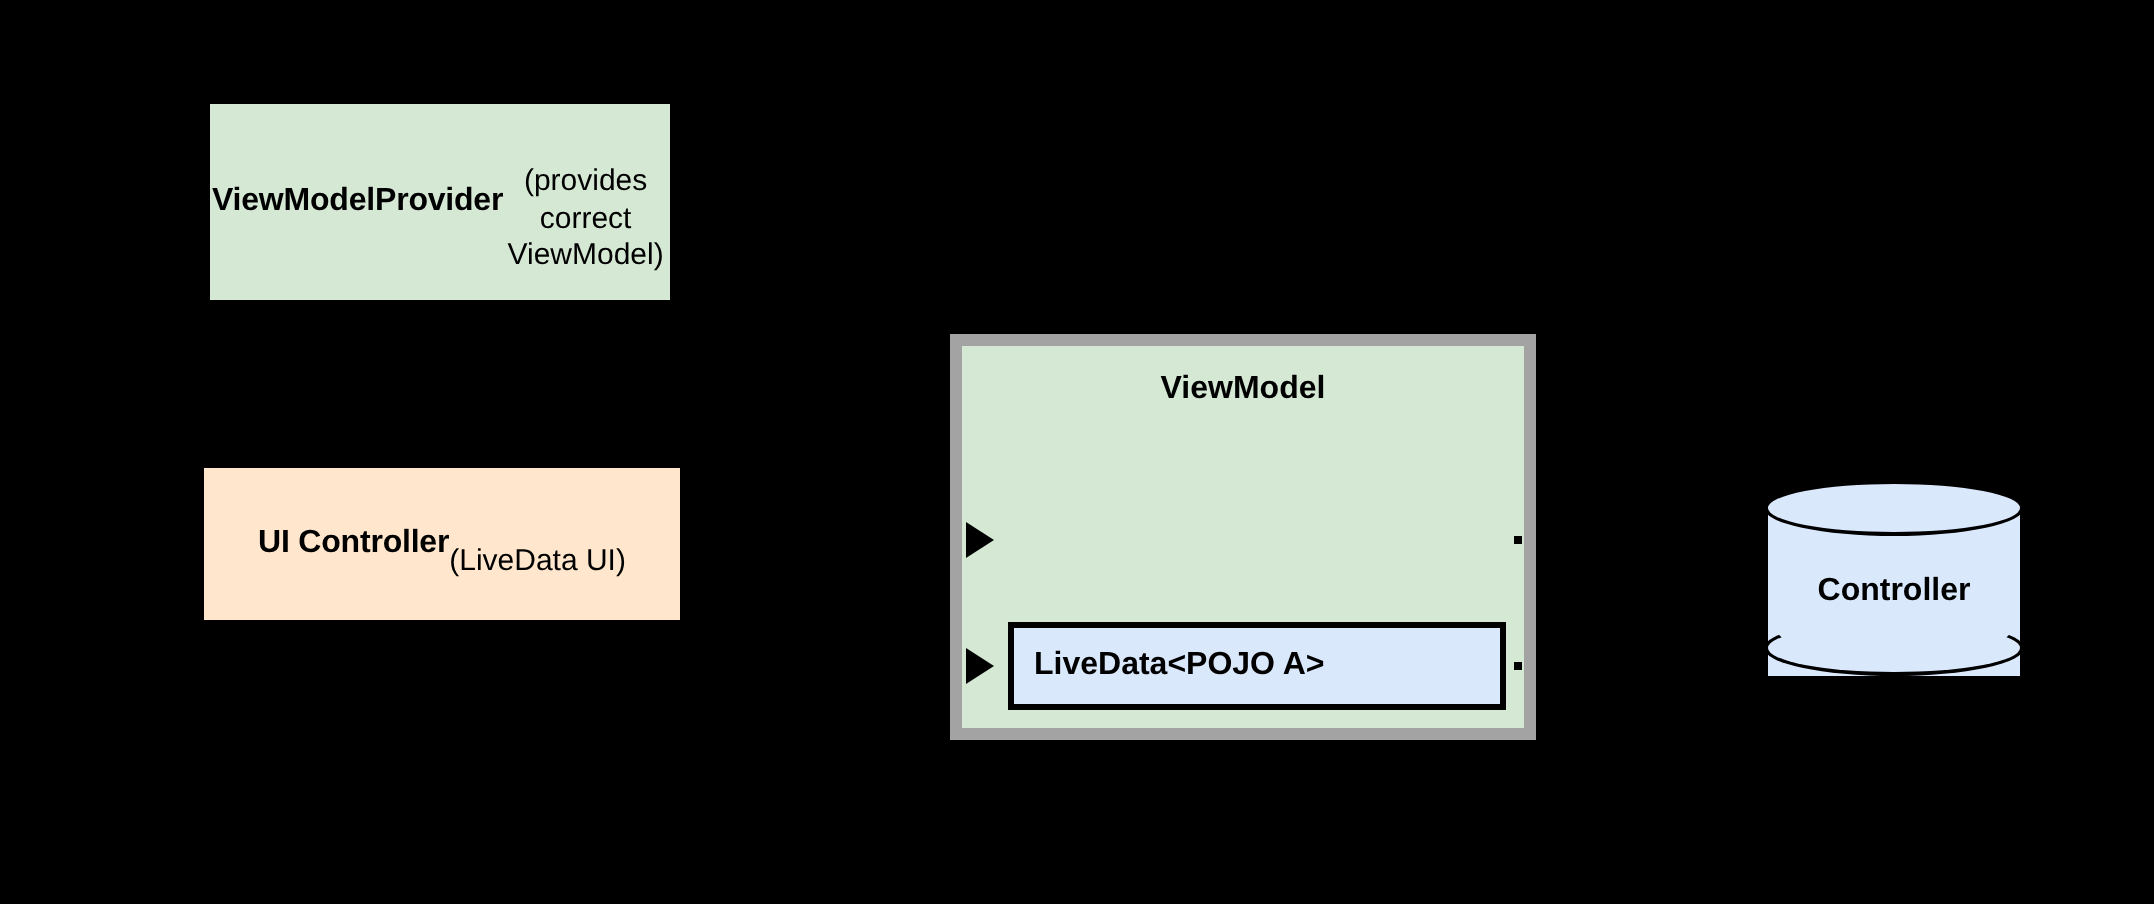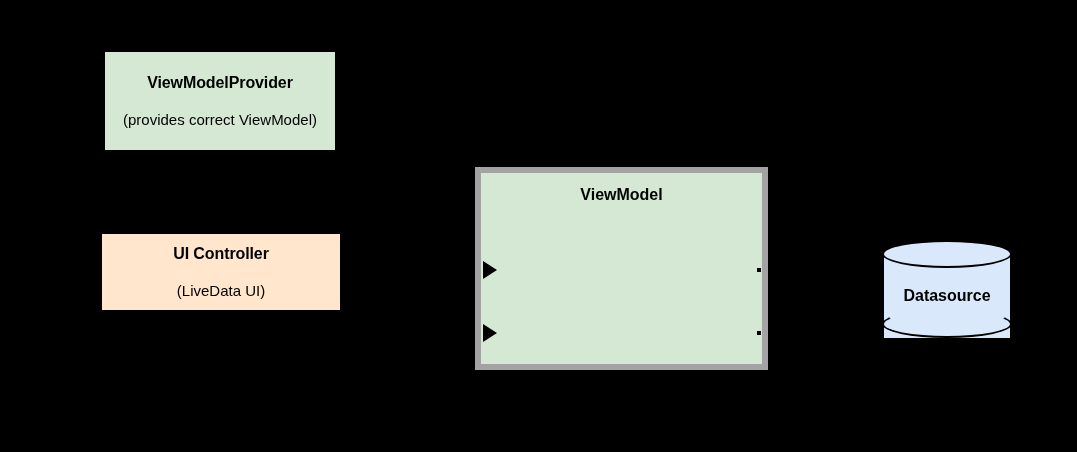--- a/index.html
+++ b/index.html
@@ -14,21 +14,21 @@
     background: #000000;
     overflow: hidden;
     font-family: "Liberation Sans", sans-serif;
   }
 
   
   .node {
     position: absolute;
     box-sizing: border-box;
     display: flex;
-    flex-direction: column;
+    flex-direction: row;
     align-items: center;
     justify-content: center;
     text-align: center;
     color: #000000;
     line-height: 1.25;
   }
   .node .title {
     font-weight: bold;
     font-size: 16px;
     letter-spacing: -0.1px;
@@ -202,27 +202,28 @@
     <div class="title">UI Controller</div>
     <div class="subtitle">(LiveData UI)</div>
   </div>
 
   <div class="node" id="viewmodel">
     <div class="vm-title">ViewModel</div>
 
     <div class="arrowhead" id="arrow-b"></div>
     <div class="arrowhead" id="arrow-a"></div>
 
+    <div class="livedata" id="livedata-a">LiveData&lt;POJO A&gt;</div>
 
     <div class="dash-stub dash-1" id="dashb-1"></div>
     <div class="dash-stub dash-2" id="dashb-2"></div>
     <div class="dash-stub dash-1" id="dasha-1"></div>
     <div class="dash-stub dash-2" id="dasha-2"></div>
   </div>
 
   <div id="datasource">
     <div class="cyl-body"></div>
     <div class="cyl-bottom"></div>
     <div class="cyl-top"></div>
-    <div class="cyl-label">Datasource</div>
+    <div class="cyl-label">Controller</div>
   </div>
 
 </div>
 
 </body></html>

